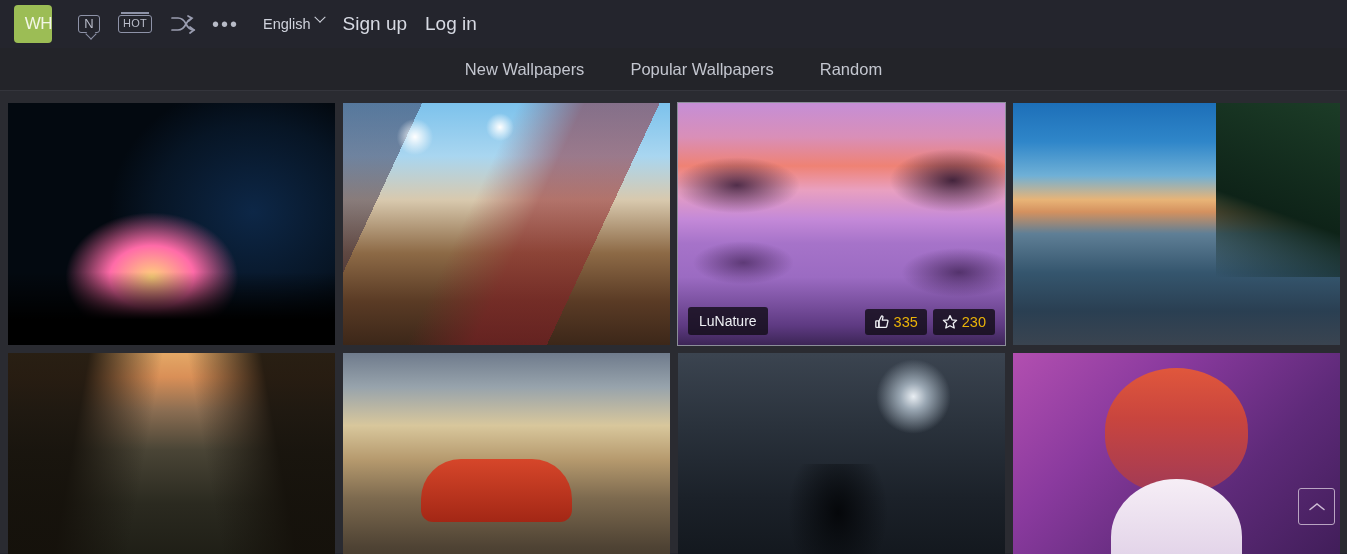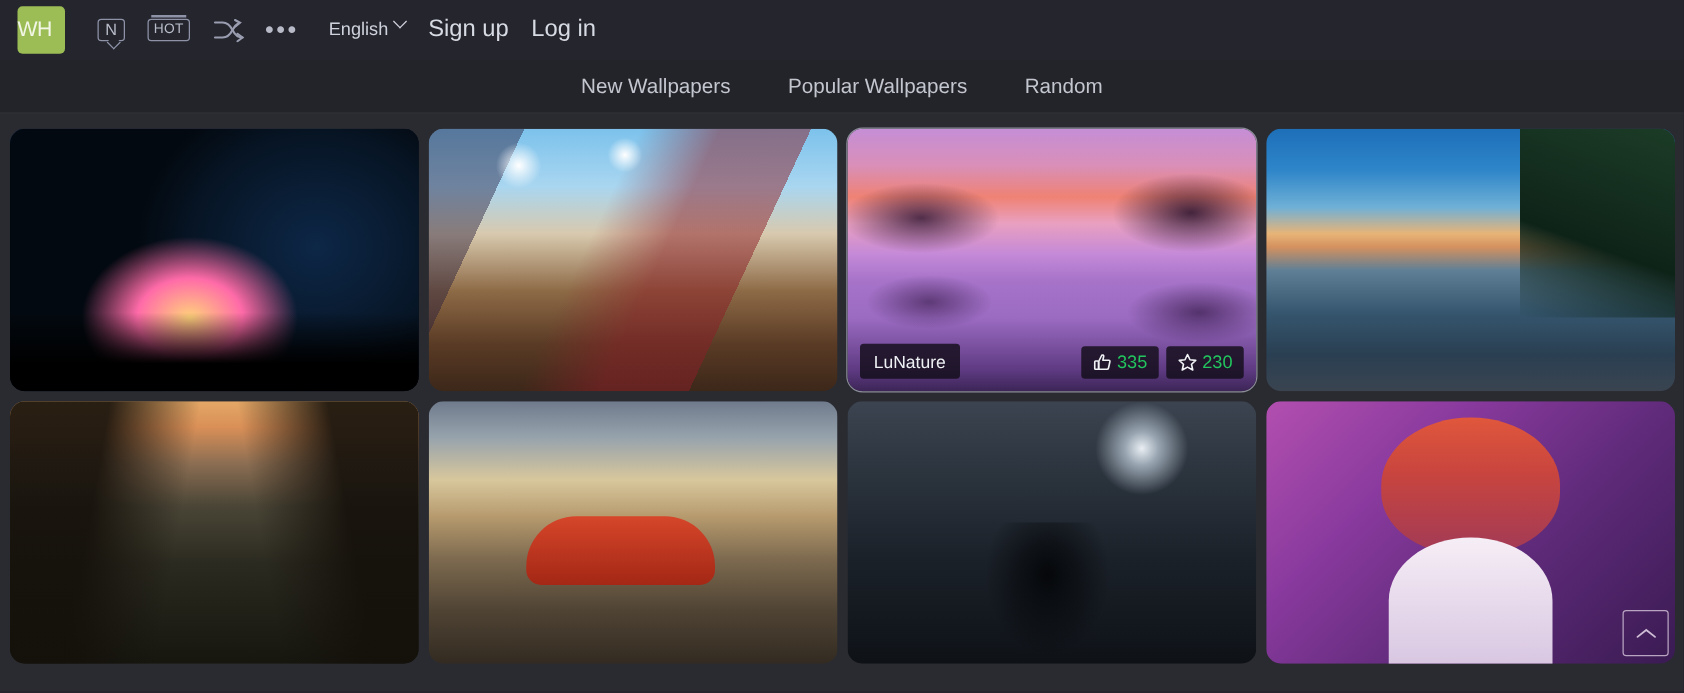--- a/index.html
+++ b/index.html
@@ -15,21 +15,21 @@
     height:48px; width:100%;
     background:#24252d;
     display:flex; align-items:center;
     padding:0 8px 0 8px;
     position:relative;
   }
   .logo {
     width:38px; height:38px;
     background:#9cbd55;
     border-radius:4px;
-    display:flex; align-items:center; justify-content:flex-start;
+    display:flex; align-items:center; justify-content:flex-end;
     color:#f2f6e6; font-size:17px; letter-spacing:-0.5px;
     font-weight:400;
     margin-left:6px;
     flex:0 0 auto;
   }
   .hicon {
     width:30px; height:30px;
     margin-left:16px;
     display:flex; align-items:center; justify-content:center;
     color:#9a9db0;
@@ -111,22 +111,22 @@
 
   
   .content {
     background:#2a2b31;
     padding:12px 8px 0 8px;
     height:calc(554px - 48px - 44px);
     position:relative;
   }
   .row { display:flex; gap:8px; margin-bottom:8px; }
   .card {
-    width:327px; height:210px;
-    border-radius:12px;
+    width:327px; height:242px;
+    border-radius:0;
     overflow:hidden;
     position:relative;
     cursor:pointer;
     flex:0 0 auto;
   }
   .card.hovered { outline:1px solid #8b8e99; outline-offset:0; }
 
   .thumb { width:100%; height:100%; position:relative; }
 
   
@@ -223,21 +223,21 @@
     background:rgba(18,14,24,.82);
     color:#eef0f4; font-size:14px;
     padding:6px 11px; border-radius:3px;
   }
   .statgroup {
     position:absolute; right:10px; bottom:10px;
     display:flex; gap:6px;
   }
   .stat {
     background:rgba(18,14,24,.82);
-    color:#22c55e; font-size:14.5px;
+    color:#eab308; font-size:14.5px;
     padding:5px 9px; border-radius:3px;
     display:flex; align-items:flex-start; gap:4px;
   }
 
   
   .scrolltop {
     position:absolute; right:12px; bottom:28px;
     width:37px; height:37px;
     border:1px solid #b9a4c2;
     border-radius:3px;

